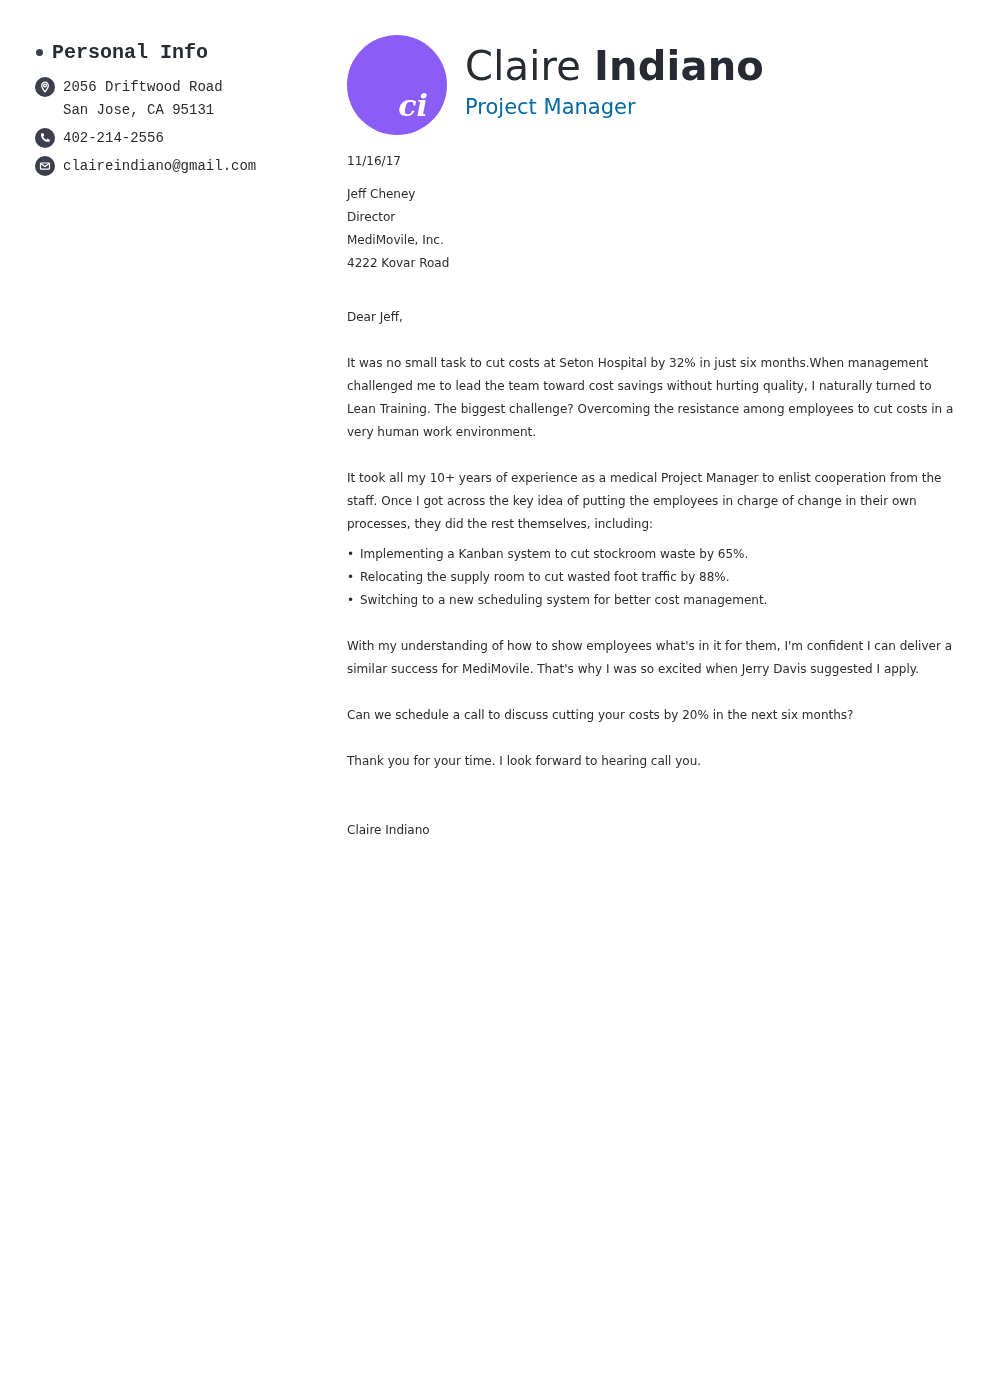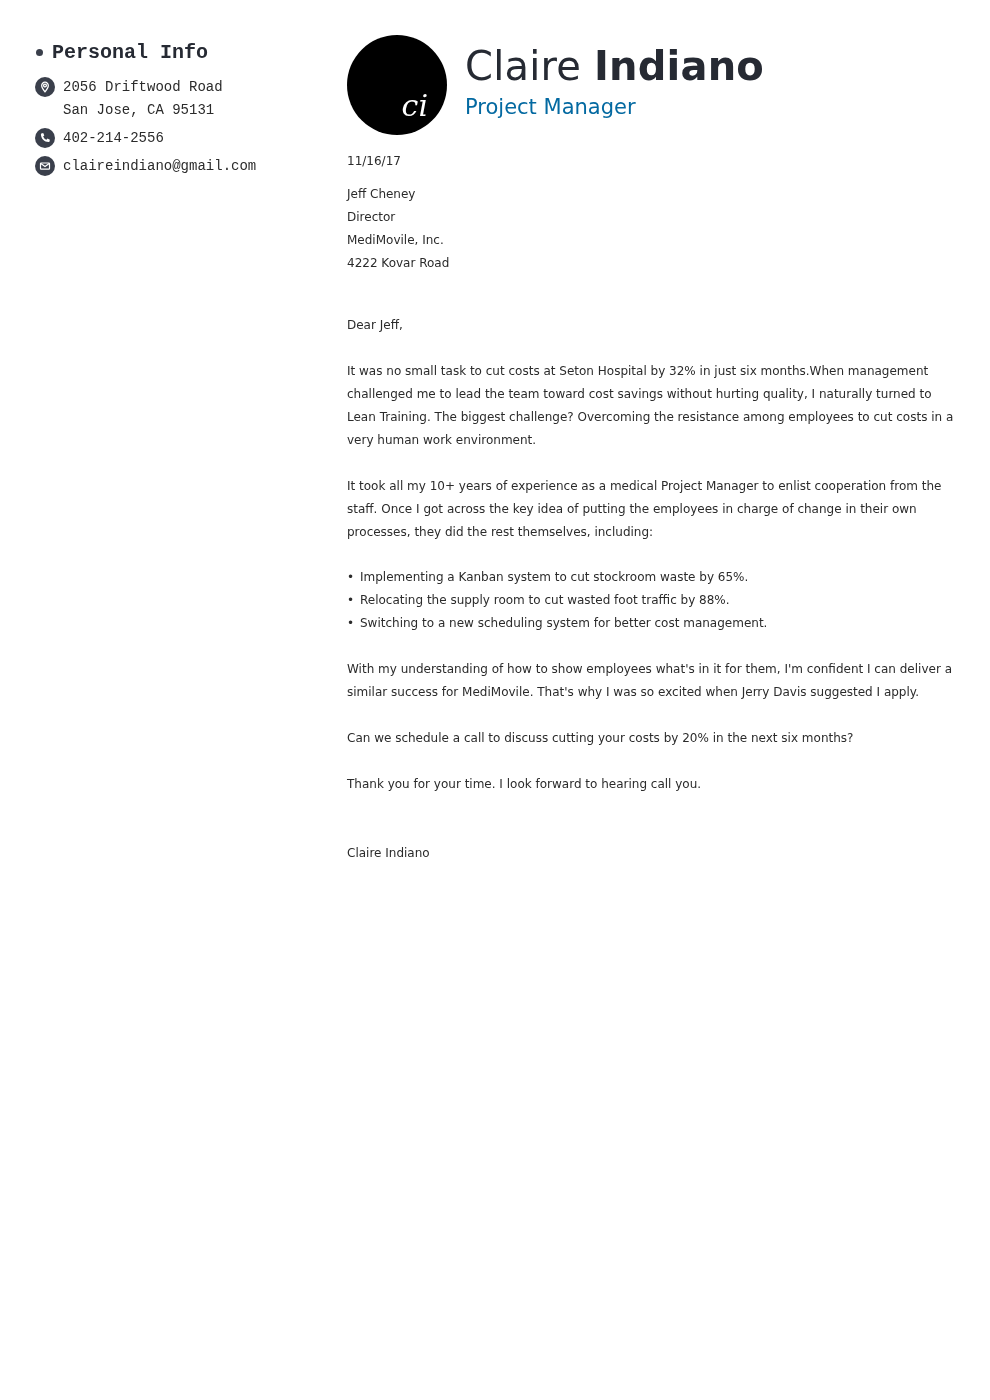--- a/index.html
+++ b/index.html
@@ -21,40 +21,40 @@
   .contact .ic {
     flex: 0 0 20px; width: 20px; height: 20px; border-radius: 50%; background: #3a3f4b;
     margin-right: 8px; margin-top: 1px; display: flex; align-items: center; justify-content: center;
   }
   .contact .ic svg { width: 12px; height: 12px; display: block; }
   .contact .txt span { display: block; }
 
   .main { position: absolute; left: 347px; top: 35px; width: 610px; }
   .header { display: flex; align-items: flex-start; }
   .avatar {
-    width: 100px; height: 100px; border-radius: 50%; background: #000000;
-    position: relative; flex: 0 0 100px;
+    width: 100px; height: 100px; border-radius: 50%; background: #8b5cf6;
+    position: relative; flex: 0 0 100px; font-weight: bold;
   }
   .avatar span {
     position: absolute; right: 19px; bottom: 14px; color: #fff;
     font-family: "DejaVu Serif", serif; font-style: italic; font-size: 30px; line-height: 1;
   }
   .name-block { margin-left: 18px; margin-top: 6px; }
   .name { font-size: 40px; line-height: 50px; color: #262a33; letter-spacing: 0.2px; }
   .name .first { font-weight: normal; }
   .name .last { font-weight: bold; }
   .role { font-size: 21px; line-height: 28px; color: #0369a1; margin-top: 2px; }
 
   .letter { font-size: 12px; line-height: 23px; color: #2b2b2b; }
   .date { margin-top: 15px; }
   .recipient { margin-top: 10px; }
   .recipient span { display: block; }
-  .salutation { margin-top: 39px; }
+  .salutation { margin-top: 31px; }
   .para { margin-top: 23px; }
-  .bullets { list-style: none; margin: 22px 0 0 0; padding: 0; }
+  .bullets { list-style: none; margin: 7px 0 0 0; padding: 0; }
   .bullets li { position: relative; padding-left: 13px; }
   .bullets li::before { content: "•"; position: absolute; left: 0; top: 0; font-size: 12px; }
   .signature { margin-top: 46px; }
 </style>
 </head>
 <body>
 
 <aside class="sidebar">
   <div class="sec-title">
     <span class="dot"></span>

